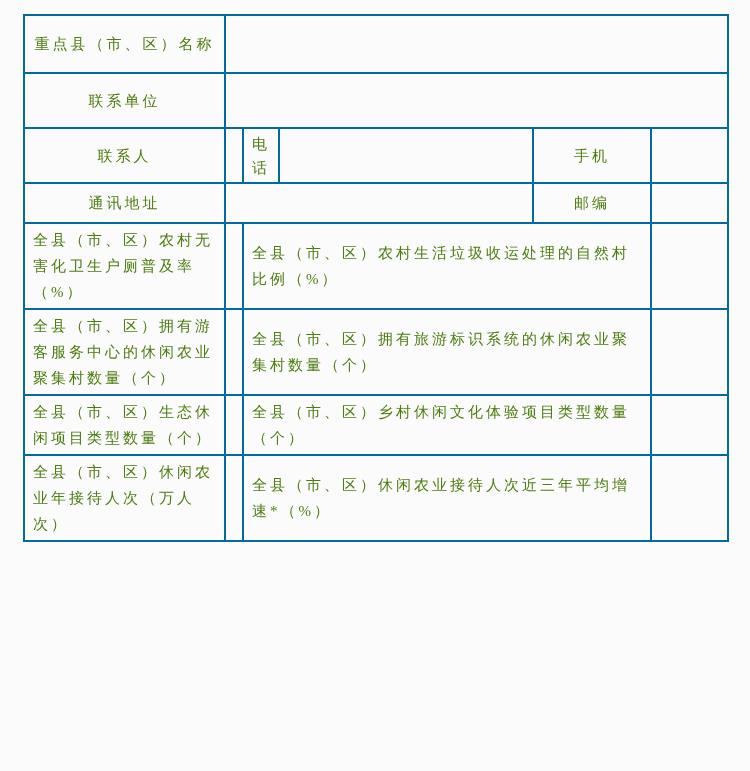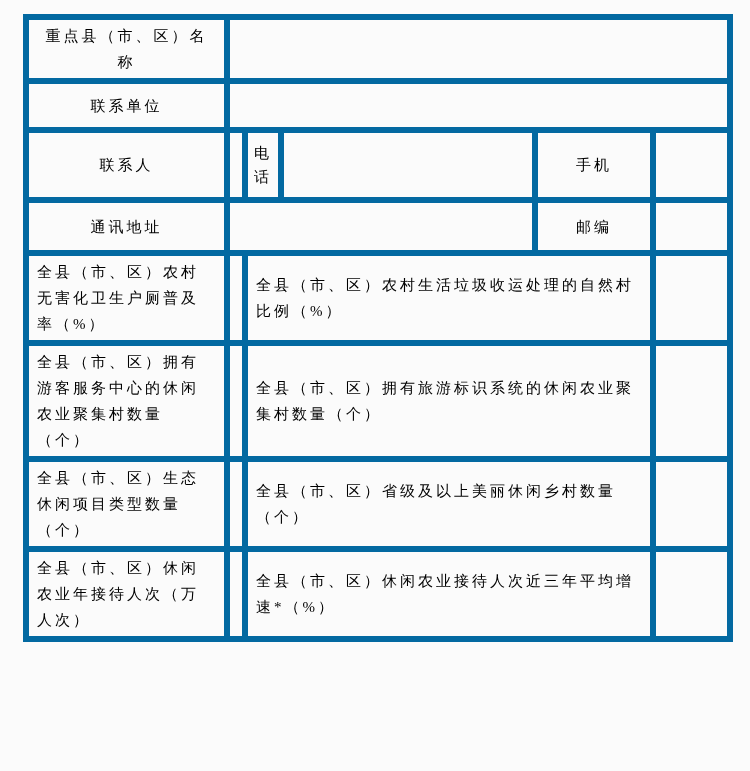--- a/index.html
+++ b/index.html
@@ -11,41 +11,41 @@
     font-family:"Liberation Serif","DejaVu Serif",serif;
   }
   .form-table{
     border-collapse:collapse;
     table-layout:fixed;
     width:704px;
     margin:14px 0 0 23px;
     background:#fbfbfb;
   }
   .form-table td{
-    border:6px solid #0369a1;
+    border:2px solid #0369a1;
     box-sizing:border-box;
     font-size:15px;
-    color:#000000;
+    color:#4d7c0f;
     letter-spacing:3px;
     line-height:26px;
     padding:3px 8px;
     vertical-align:middle;
     overflow:hidden;
   }
   td.center{ text-align:center; }
   td.left{ text-align:left; }
   td.tel{
     text-align:center;
-    padding:8px 2px;
+    padding:2px 2px;
     line-height:24px;
   }
   
   tr.h58{height:58px;}
-  tr.h57{height:49px;}
-  tr.h56{height:53px;}
+  tr.h57{height:55px;}
+  tr.h56{height:40px;}
   tr.h78{height:78px;margin-top:16px;}
   tr.h49{height:49px;}
   tr.h90{height:65px;}
   tr.h52{height:52px;padding-left:48px;}
 </style>
 </head>
 <body>
 
 <table class="form-table">
   <colgroup>
@@ -96,21 +96,21 @@
     <td class="left">全县（市、区）拥有游客服务中心的休闲农业聚集村数量（个）</td>
     <td></td>
     <td colspan="3" class="left">全县（市、区）拥有旅游标识系统的休闲农业聚集村数量（个）</td>
     <td></td>
   </tr>
 
 
   <tr class="h52">
     <td class="left">全县（市、区）生态休闲项目类型数量（个）</td>
     <td></td>
-    <td colspan="3" class="left">全县（市、区）省级及以上美丽休闲乡村数量（个）</td>
+    <td colspan="3" class="left">全县（市、区）乡村休闲文化体验项目类型数量（个）</td>
     <td></td>
   </tr>
 
 
 
   <tr class="h78">
     <td class="left">全县（市、区）休闲农业年接待人次（万人次）</td>
     <td></td>
     <td colspan="3" class="left">全县（市、区）休闲农业接待人次近三年平均增速*（%）</td>
     <td></td>

